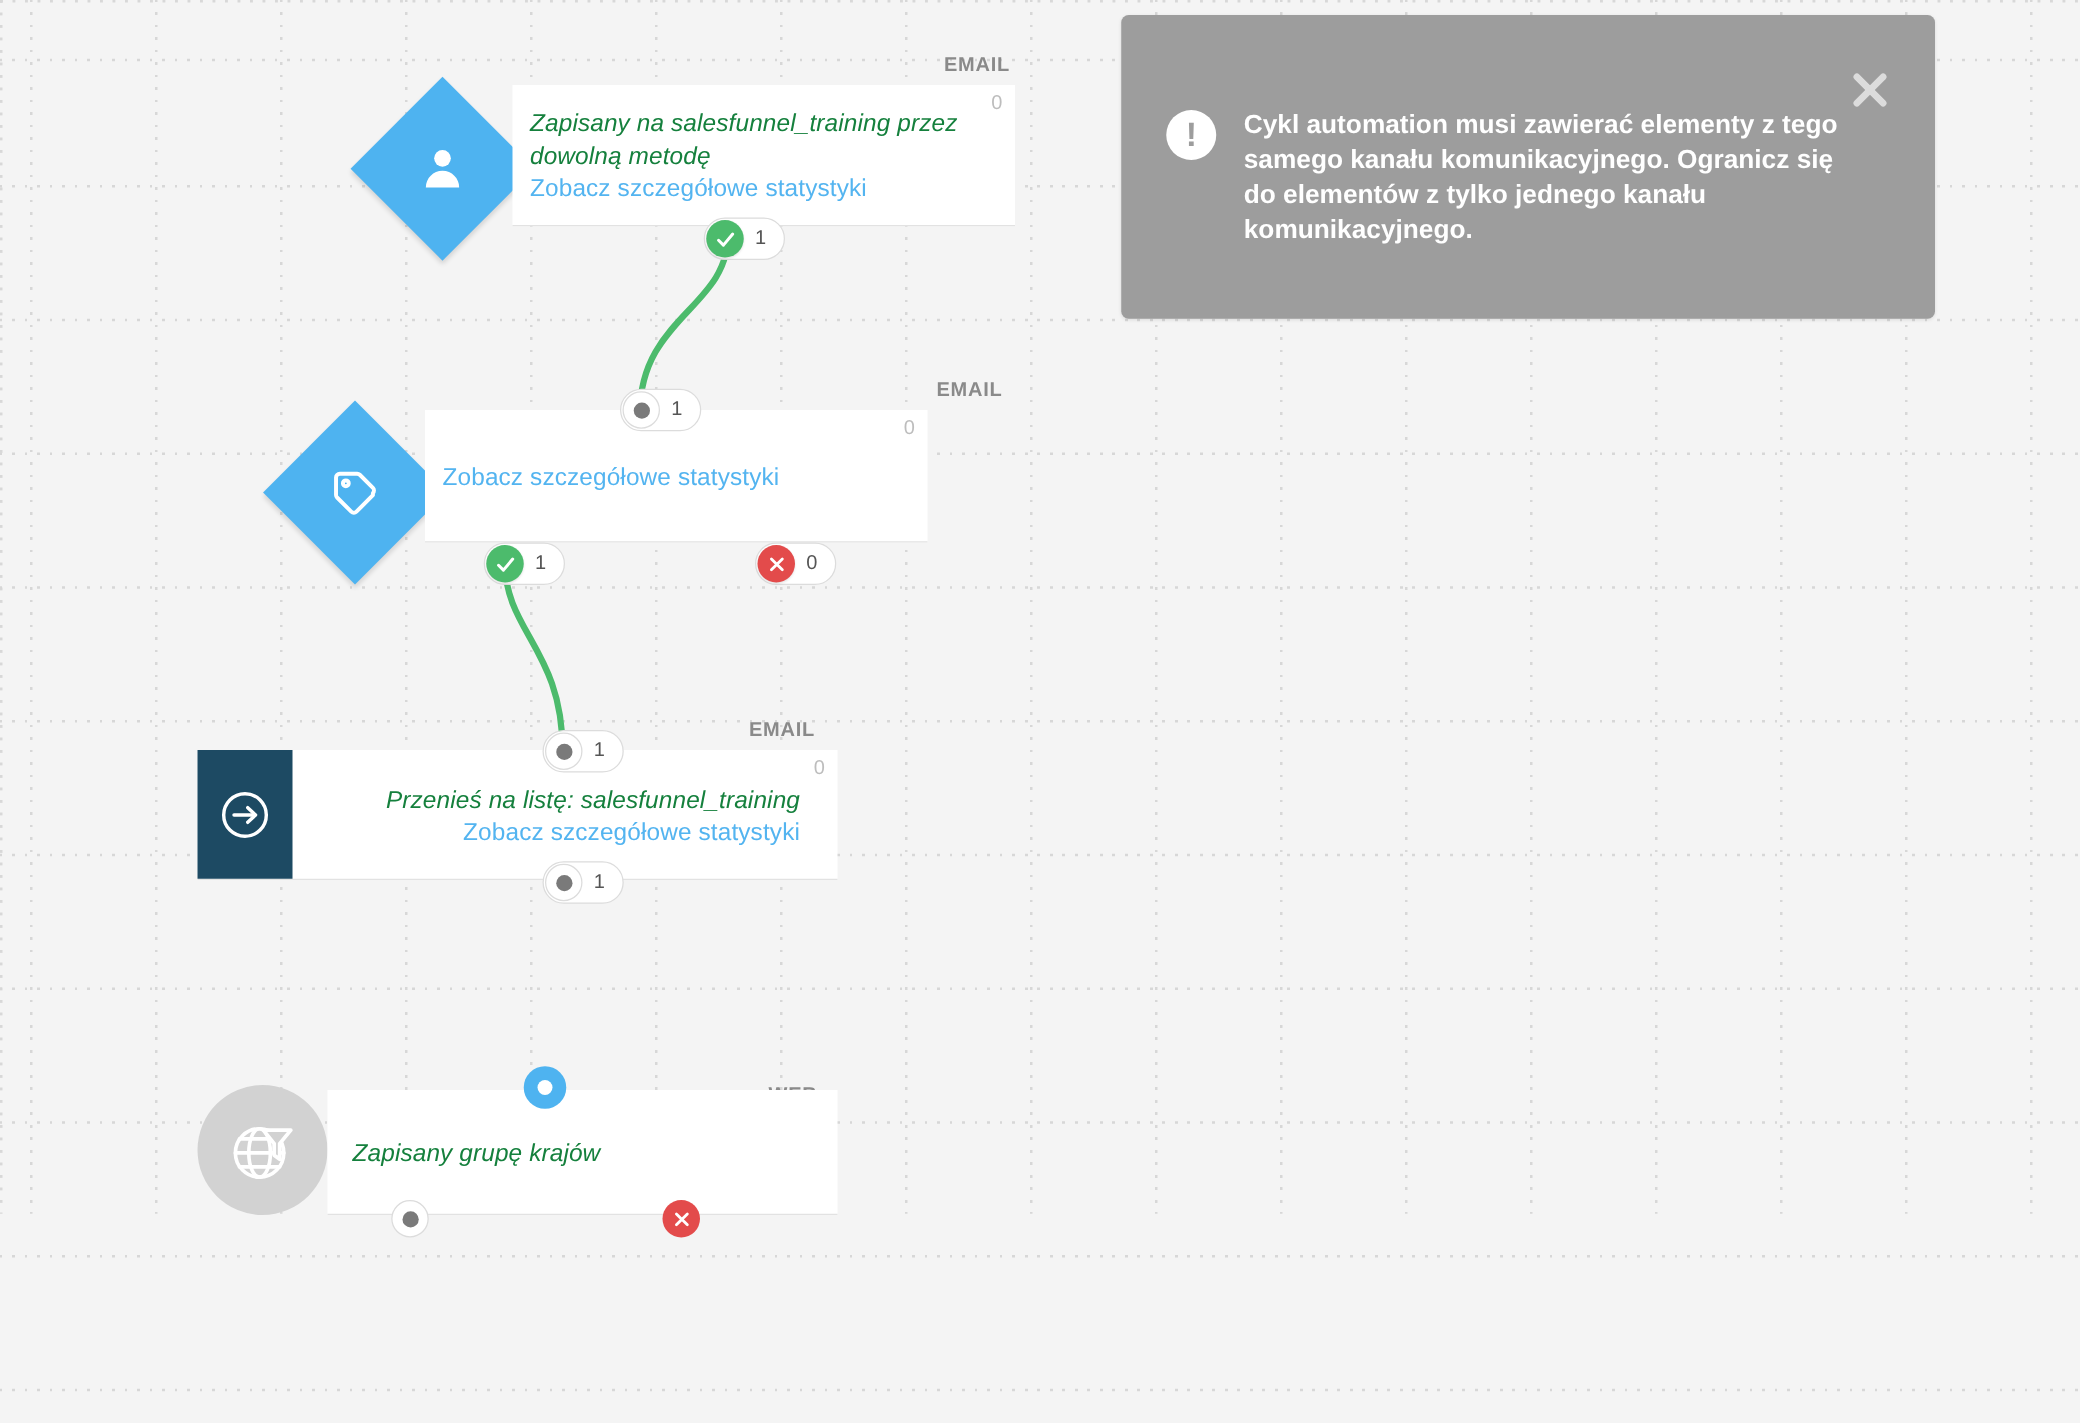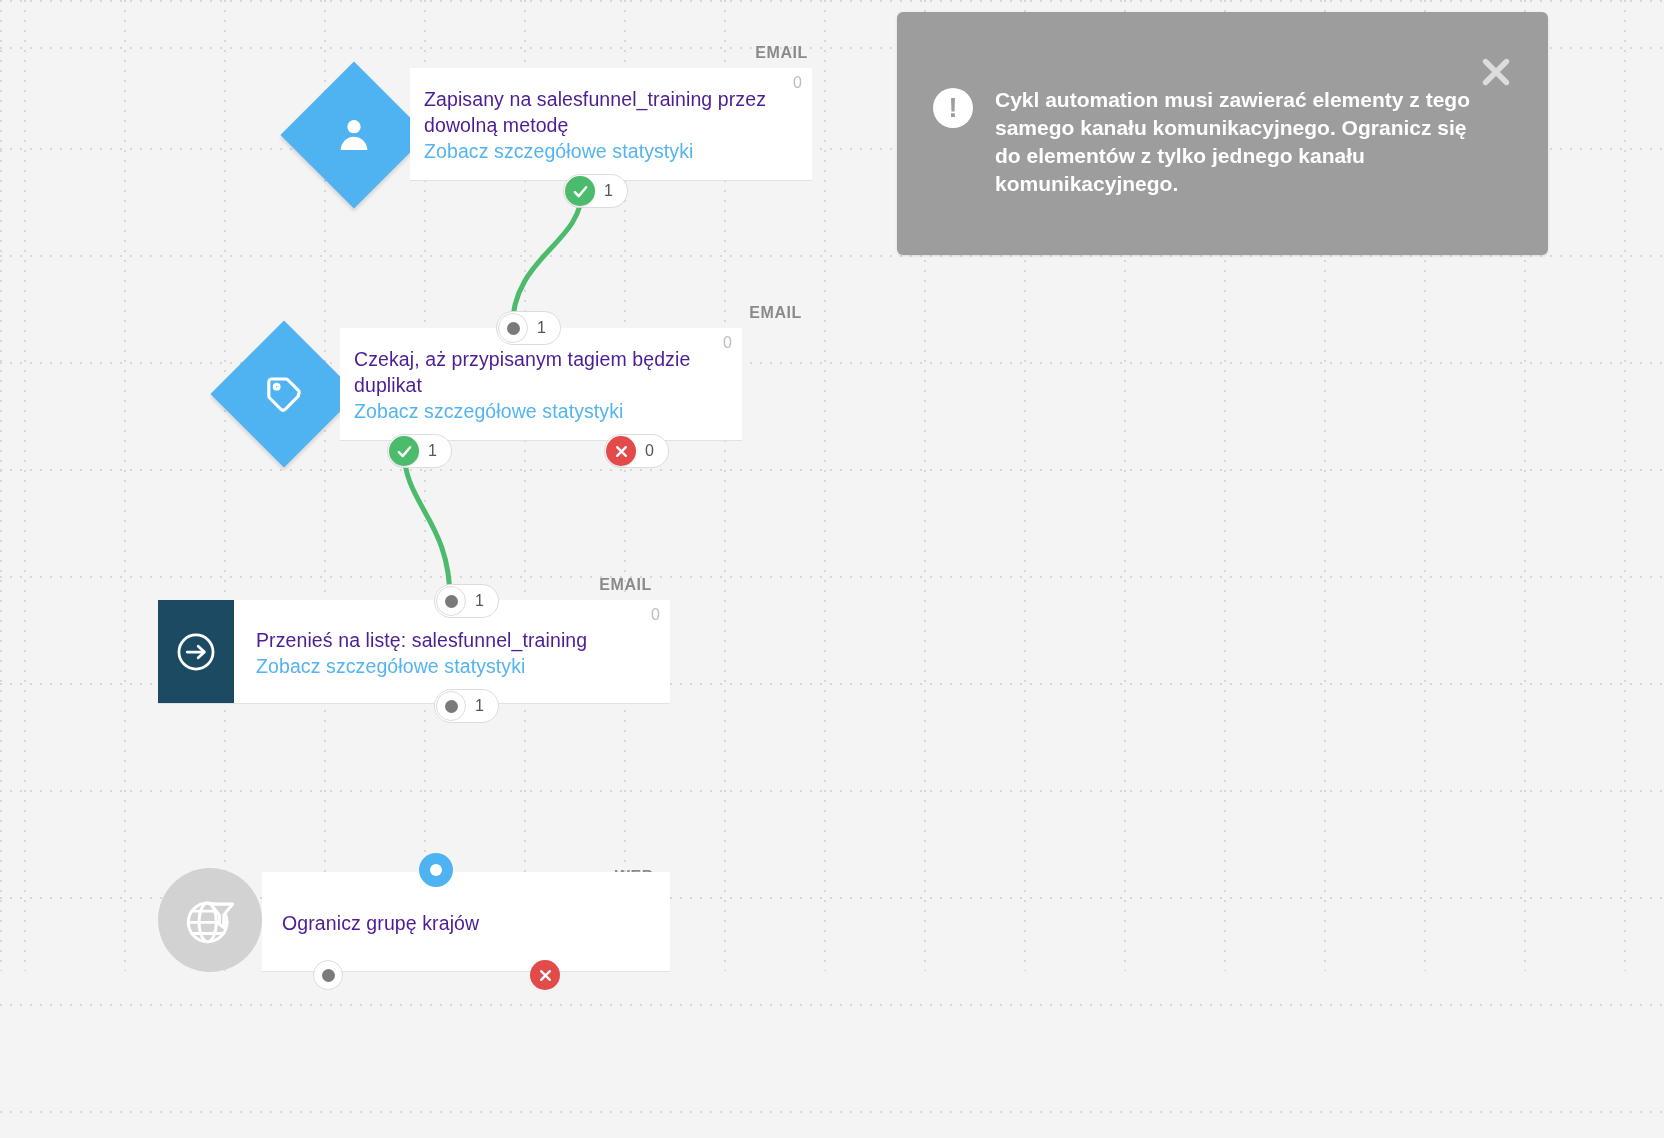--- a/index.html
+++ b/index.html
@@ -53,23 +53,24 @@
   }
   .card-body {
     flex: 1;
     padding: 18px 30px 16px 14px;
     display: flex;
     flex-direction: column;
     justify-content: center;
   }
   .card-title {
     font-size: 19.5px;
-    color: #4c1d95;
+    color: #15803d;
     line-height: 26px;
     letter-spacing: 0.1px;
+    font-style: italic;
   }
   .card-link {
     font-size: 19.5px;
     color: #53b4f0;
     line-height: 26px;
     cursor: pointer;
     letter-spacing: 0.1px;
   }
   .card-count {
     position: absolute;
@@ -296,21 +297,20 @@
 
     <div class="icon-diamond" style="left:0px; top:14px;">
       <svg width="40" height="40" viewBox="0 0 24 24" fill="none" stroke="#ffffff" stroke-width="1.9" stroke-linecap="round" stroke-linejoin="round">
         <path d="M20.6 13.3 L12.7 21.2 a1.8 1.8 0 0 1 -2.5 0 L3.4 14.4 a1.8 1.8 0 0 1 -0.5 -1.3 V4.8 a1.8 1.8 0 0 1 1.8 -1.8 h8.3 a1.8 1.8 0 0 1 1.3 0.5 l6.3 6.3 a1.8 1.8 0 0 1 0 2.5 z"></path>
         <circle cx="7.6" cy="7.6" r="1.4"></circle>
       </svg>
     </div>
 
     <div class="card" style="margin-left:108px; width:402px; min-height:106px;">
       <div class="card-body">
-        <div class="card-title">Czekaj, aż przypisanym tagiem będzie duplikat</div>
         <div class="card-link">Zobacz szczegółowe statystyki</div>
       </div>
       <div class="card-count">0</div>
     </div>
 
     <div class="pill" style="left:264px; top:-17px;">
       <div class="dot grey"></div>
       <div class="num">1</div>
     </div>
 
@@ -338,21 +338,21 @@
     <div class="channel-label" style="right:18px; top:-24px;">EMAIL</div>
 
     <div class="card" style="width:512px; min-height:104px;">
       <div class="icon-square">
         <svg width="44" height="44" viewBox="0 0 24 24" fill="none" stroke="#ffffff" stroke-width="1.5" stroke-linecap="round" stroke-linejoin="round">
           <circle cx="12" cy="12" r="9.3"></circle>
           <line x1="7.2" y1="12" x2="16.2" y2="12"></line>
           <polyline points="13.2,8.8 16.6,12 13.2,15.2"></polyline>
         </svg>
       </div>
-      <div class="card-body" style="padding-left:22px;">
+      <div class="card-body" style="padding-left:22px;align-items:flex-end;">
         <div class="card-title">Przenieś na listę: salesfunnel_training</div>
         <div class="card-link">Zobacz szczegółowe statystyki</div>
       </div>
       <div class="card-count">0</div>
     </div>
 
     <div class="pill" style="left:276px; top:-16px;">
       <div class="dot grey"></div>
       <div class="num">1</div>
     </div>
@@ -372,21 +372,21 @@
         <ellipse cx="11" cy="13" rx="3.7" ry="8.3"></ellipse>
         <line x1="2.7" y1="13" x2="19.3" y2="13"></line>
         <line x1="4.1" y1="8.2" x2="17.9" y2="8.2"></line>
         <line x1="4.1" y1="17.8" x2="17.9" y2="17.8"></line>
         <path d="M12.3 5.2 h9.4 l-3.8 4.6 v5.4 l-1.9 -1.4 v-4 z" fill="#d2d2d2" stroke="#ffffff" stroke-width="1.3"></path>
       </svg>
     </div>
 
     <div class="card" style="margin-left:104px; width:408px; min-height:100px; border-bottom:1px solid #e2e2e2;">
       <div class="card-body" style="padding-left:20px;">
-        <div class="card-title">Ogranicz grupę krajów</div>
+        <div class="card-title">Zapisany grupę krajów</div>
       </div>
     </div>
 
     <div class="dot-solo blue" style="left:261px; top:-19px;"></div>
 
     <div class="dot-solo grey" style="left:155px; top:88px;"></div>
 
     <div class="dot-solo red" style="left:372px; top:88px;">
       <svg width="15" height="15" viewBox="0 0 24 24" fill="none" stroke="#ffffff" stroke-width="3.6" stroke-linecap="round">
         <line x1="5" y1="5" x2="19" y2="19"></line>

